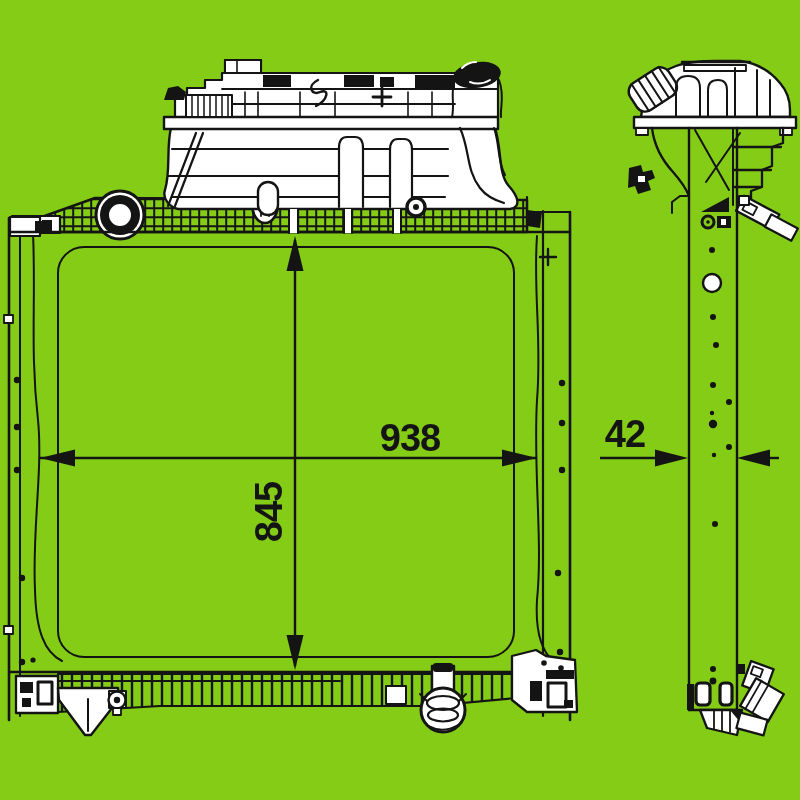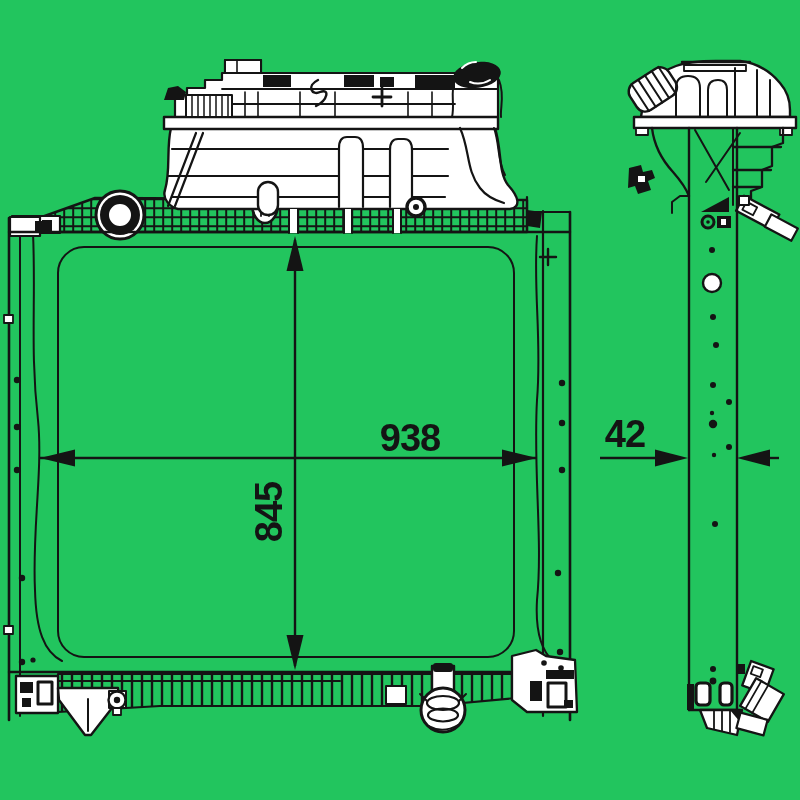--- a/index.html
+++ b/index.html
@@ -1,16 +1,16 @@
 <!DOCTYPE html>
 <html><head>
 <meta charset="utf-8">
 <style>
   html,body{margin:0;padding:0;background:#ffffff;}
-  .stage{position:relative;width:800px;height:800px;background:#22c55e;overflow:hidden;
+  .stage{position:relative;width:800px;height:800px;background:#84cc16;overflow:hidden;
          font-family:"Liberation Sans", sans-serif;}
   svg{position:absolute;left:0;top:0;}
   .dim-text{font-family:"Liberation Sans", sans-serif;font-weight:bold;font-size:38px;
             letter-spacing:-1px;fill:#141414;}
 </style>
 </head>
 <body>
 
 <div class="stage">
 <svg width="800" height="800" viewBox="0 0 800 800">

